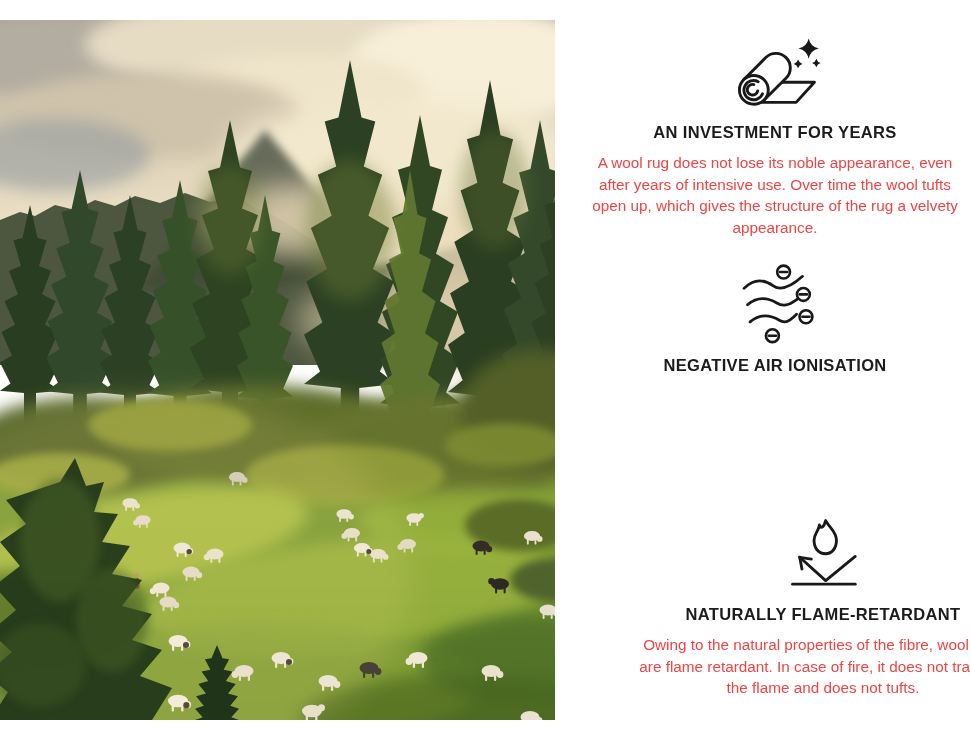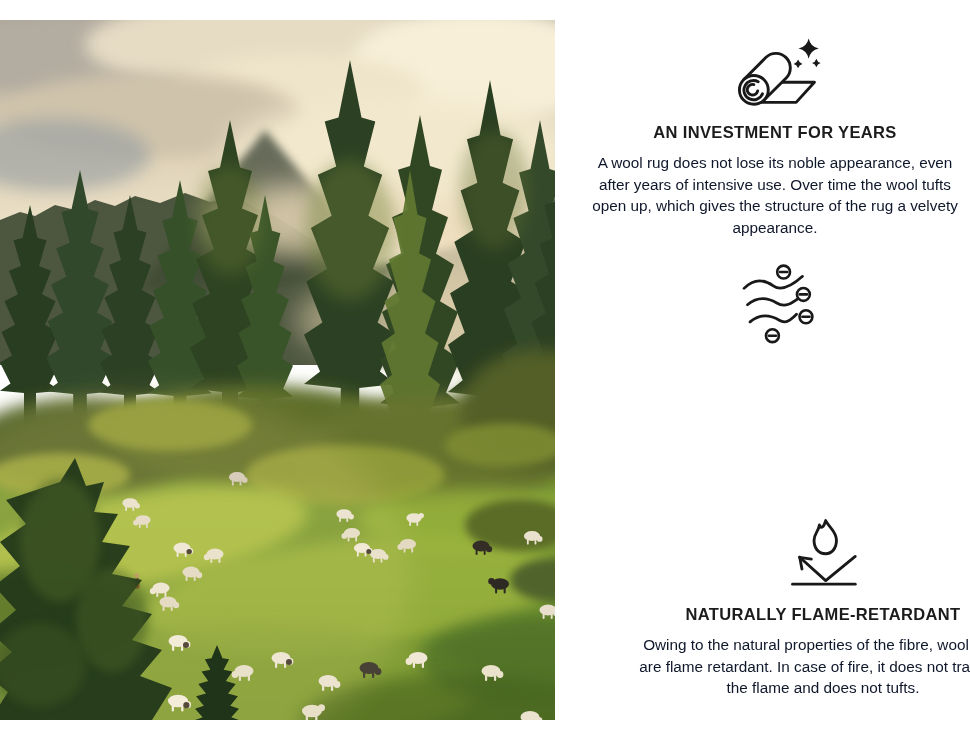--- a/index.html
+++ b/index.html
@@ -4,21 +4,21 @@
 <style>
   html,body{margin:0;padding:0;background:#ffffff;}
   body{width:970px;height:740px;font-family:"Liberation Sans",sans-serif;-webkit-font-smoothing:antialiased;}
   .page{position:relative;width:970px;height:740px;background:#fff;overflow:hidden;}
   .photo-wrap{position:absolute;left:0;top:20px;width:555px;height:700px;overflow:hidden;}
   .photo-wrap svg{display:block;}
   .right-col{position:absolute;left:555px;top:20px;width:492px;height:700px;}
   .feature{position:absolute;left:36px;width:368px;display:flex;flex-direction:column;align-items:center;text-align:center;}
   .feature .icon{display:flex;justify-content:center;align-items:flex-end;}
   .feature h3{margin:9px 0 0;font-size:16.5px;line-height:20px;font-weight:bold;letter-spacing:.35px;color:#1c1c1c;}
-  .feature p{margin:10px 0 0;font-size:15.3px;line-height:21.5px;color:#0f172a;max-width:368px;}
+  .feature p{margin:10px 0 0;font-size:15.3px;line-height:21.5px;color:#ef4444;max-width:368px;}
   .f1{top:16px;}
   .f2{top:240px;}
   .f3{top:496px;margin-left:48px;}
 </style>
 </head>
 <body>
 
 <div class="page">
 
   <div class="photo-wrap">
@@ -206,20 +206,21 @@
               <circle cx="49" cy="88" r="7.5"></circle>
           </g>
           <g fill="none" stroke="#191919" stroke-width="3" stroke-linecap="round">
             <path d="M57.8,14 L66.2,14"></path>
               <path d="M80.8,40 L89.2,40"></path>
             <path d="M83.8,66 L92.2,66"></path>
               <path d="M44.8,88 L53.2,88"></path>
           </g>
         </svg>
       </div>
+      <h3>NEGATIVE AIR IONISATION</h3>
     </section>
 
     <section class="feature f3">
       <div class="icon">
         <svg viewBox="0 0 96 88" width="86" height="79" aria-hidden="true">
           <g fill="none" stroke="#191919" stroke-width="3.2" stroke-linecap="round" stroke-linejoin="round">
             <path d="M51,5 C55,13 63,17 63,27 C63,36 58,42 51,42 C43,42 38,36 38,27 C38,20 43,17 44,10 C46,15 49,12 51,5 Z"></path>
             <path d="M14,76 L84,76"></path>
             <path d="M84,45 L51,72 L22,46"></path>
             <path d="M22,46 L24.5,59"></path>

